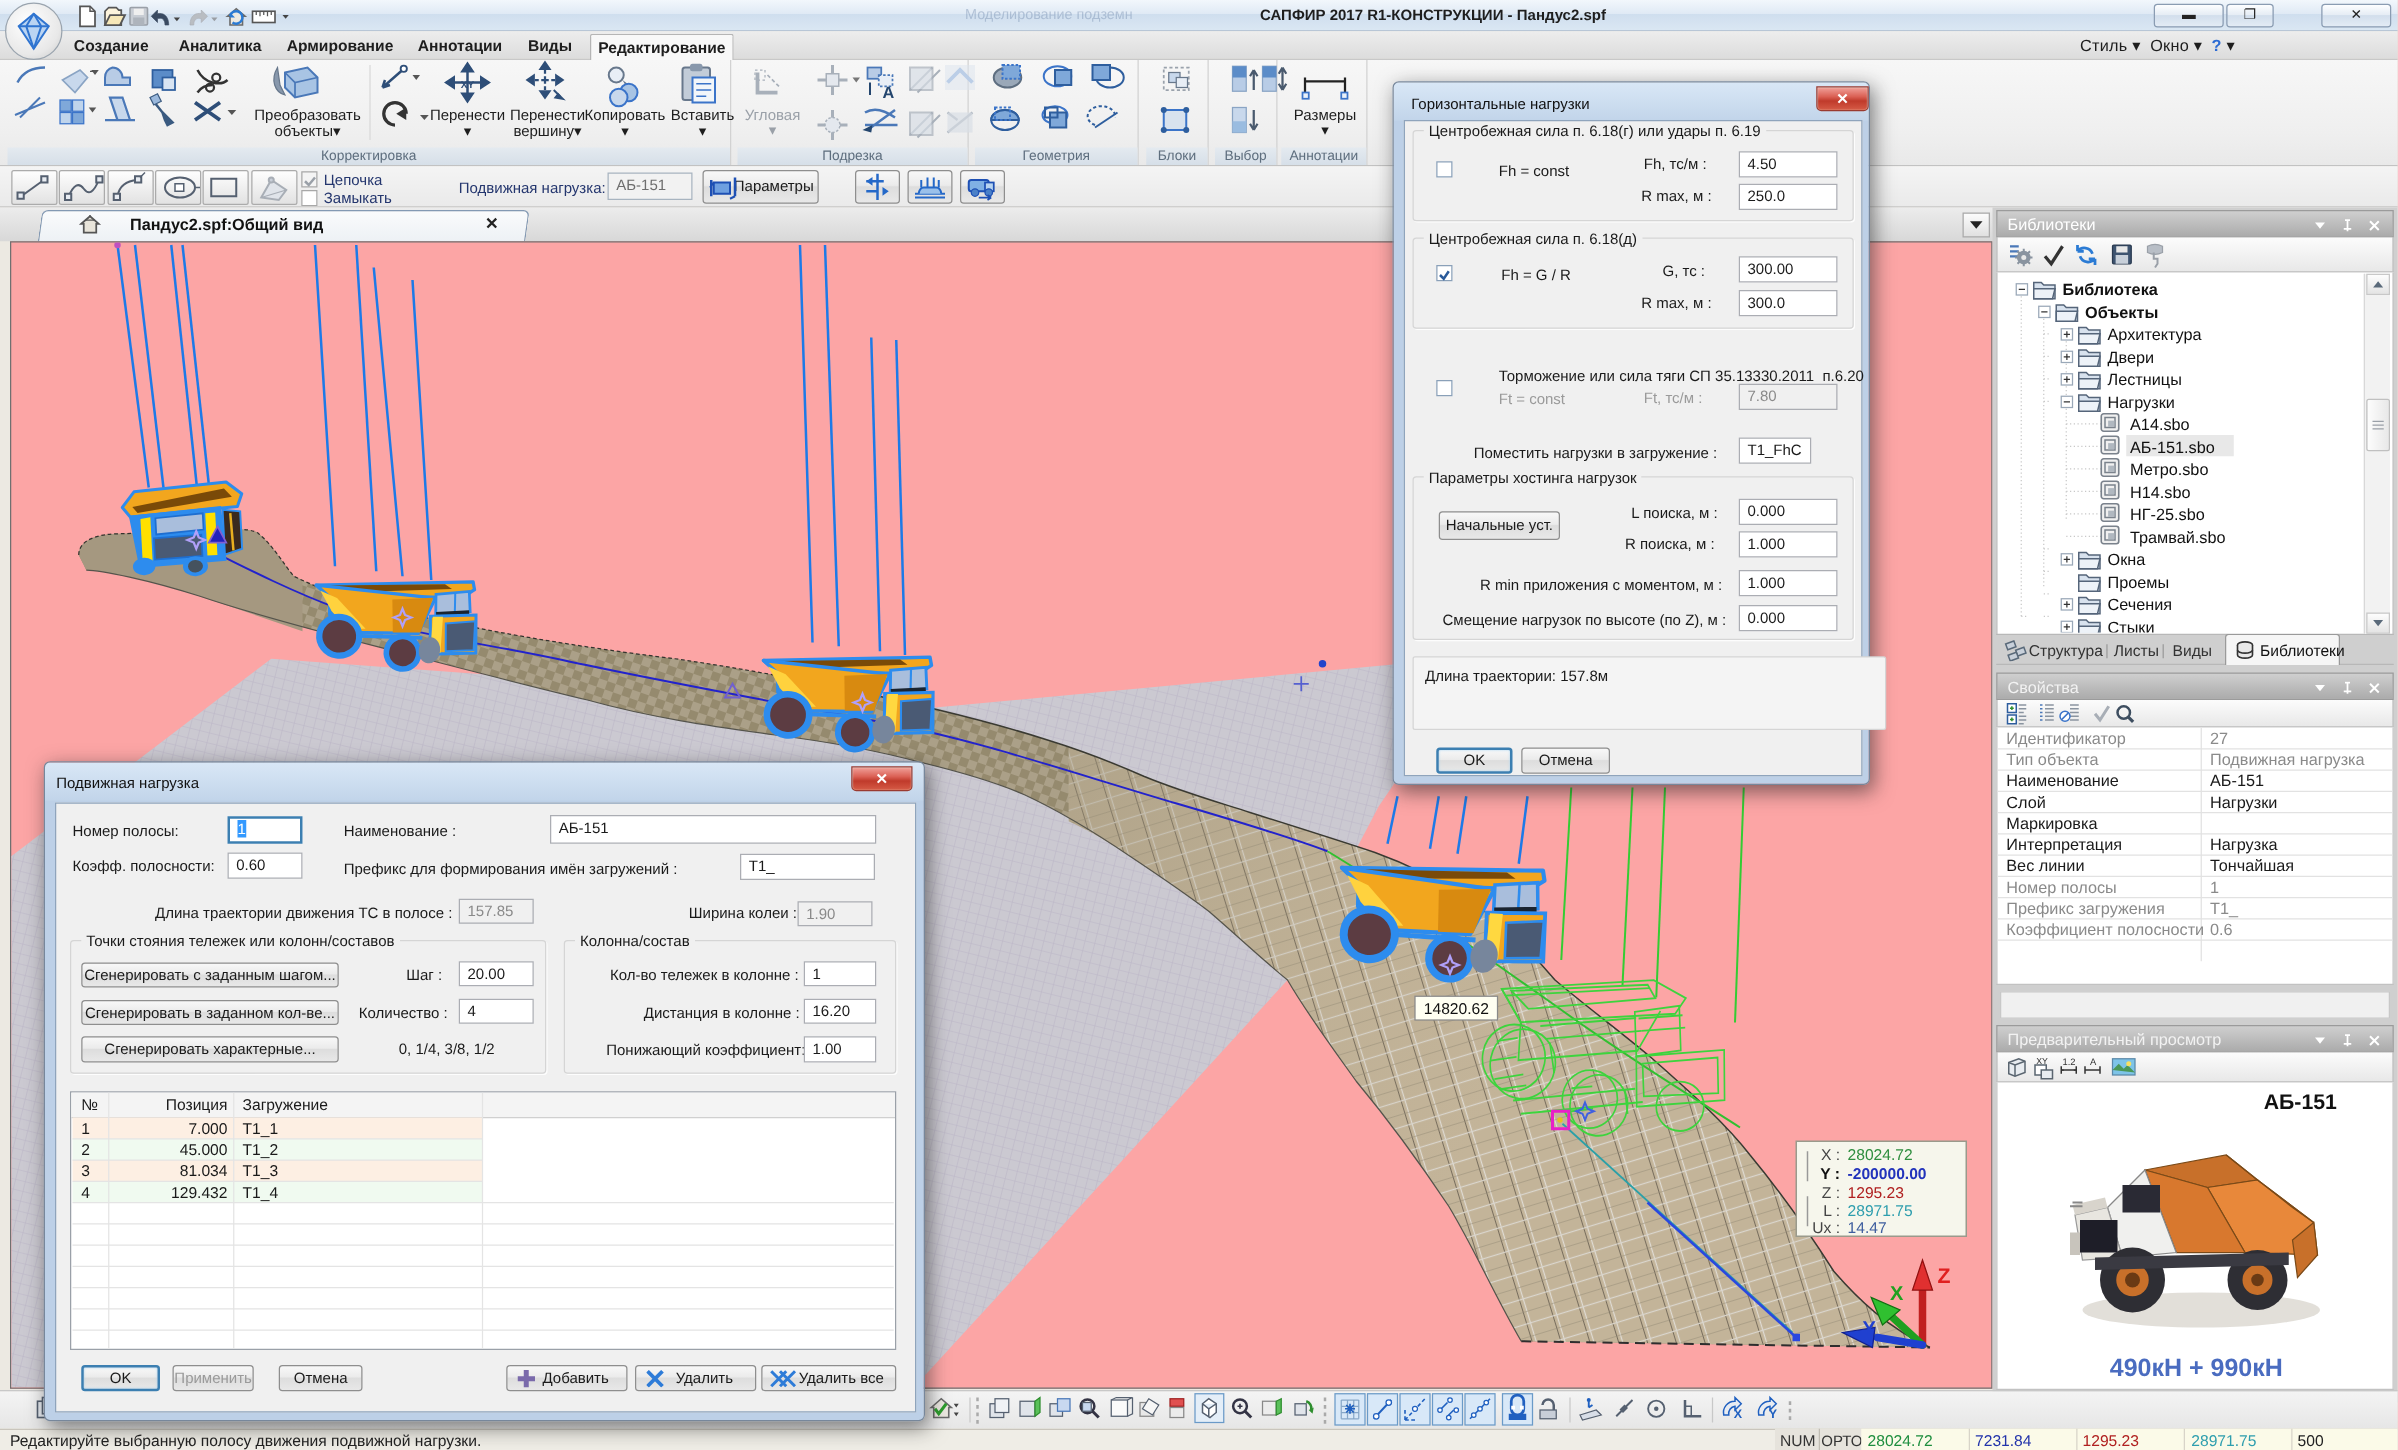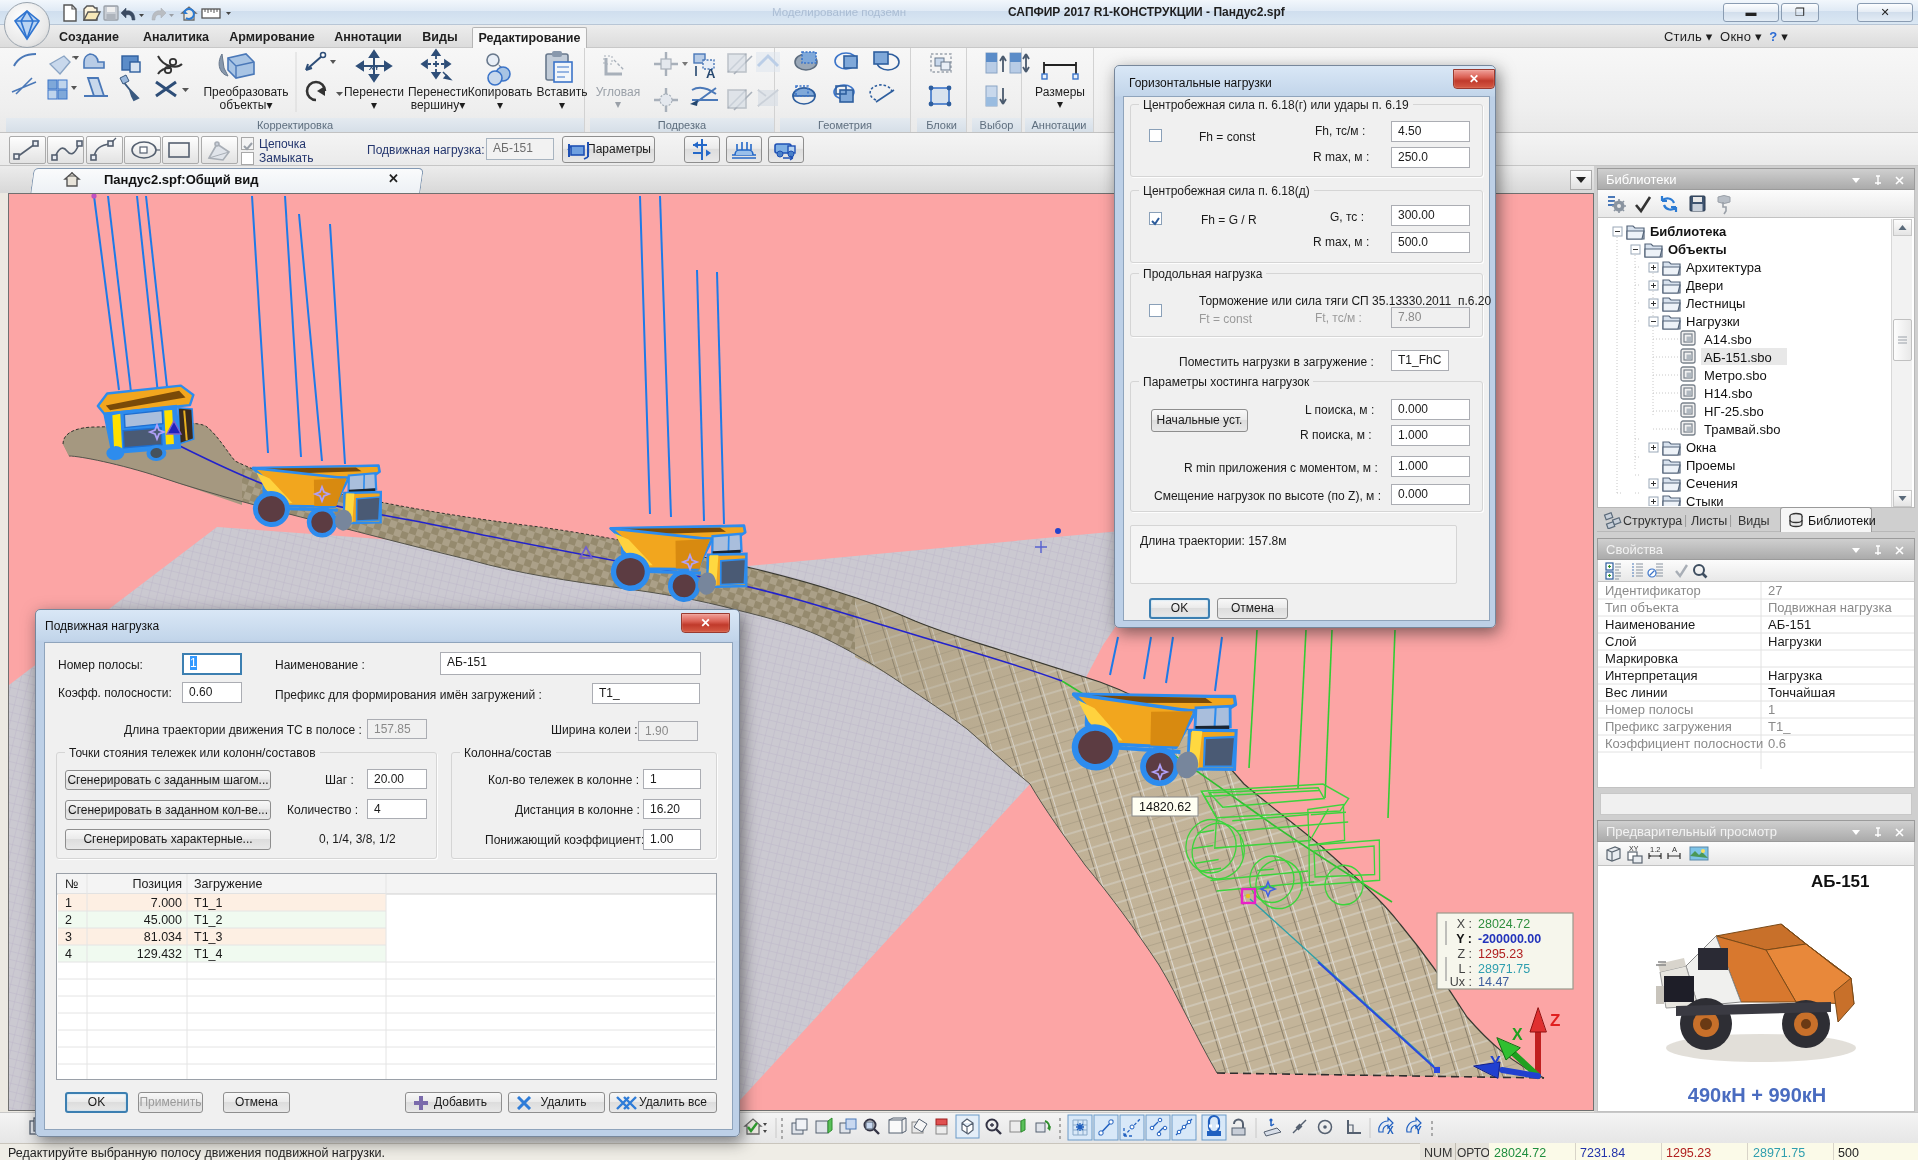--- a/index.html
+++ b/index.html
@@ -1136,41 +1136,38 @@
  <div class="grp" style="left:15px;top:124px;width:353px;height:73px;">
       <span class="gl">Центробежная сила п. 6.18(д)</span>
     </div>
  <div class="chk" style="left:34px;top:146px;"><svg width="11" height="11">
         <path d="M2 5 l3 3 4 -6" stroke="#2A5A9A" stroke-width="2" fill="none"></path>
       </svg></div>
  <div class="lbl" style="left:86px;top:147px;">Fh = G / R</div>
  <div class="lbl" style="left:215px;top:144px;">G, тс :</div>
  <div class="fld" style="left:276px;top:139px;width:79px;height:21px;">300.00</div>
  <div class="lbl" style="left:198px;top:169px;">R max, м :</div>
- <div class="fld" style="left:276px;top:166px;width:79px;height:21px;">500.0</div>
- <div class="grp" style="left:15px;top:207px;width:353px;height:64px;">
-      <span class="gl">Продольная нагрузка</span>
-    </div>
+ <div class="fld" style="left:276px;top:166px;width:79px;height:21px;">300.0</div>
  <div class="lbl" style="left:84px;top:228px;">Торможение или сила тяги СП 35.13330.2011&nbsp; п.6.20</div>
  <div class="chk" style="left:34px;top:238px;"></div>
  <div class="lbl" style="left:84px;top:246px;color:#9A9A9A;">Ft = const</div>
  <div class="lbl" style="left:200px;top:245px;color:#9A9A9A;">Ft, тс/м :</div>
  <div class="fld dis" style="left:276px;top:241px;width:79px;height:21px;">7.80</div>
  <div class="lbl" style="left:64px;top:289px;">Поместить нагрузки в загружение :</div>
  <div class="fld" style="left:276px;top:284px;width:58px;height:21px;">T1_FhC</div>
  <div class="grp" style="left:15px;top:315px;width:353px;height:131px;">
       <span class="gl">Параметры хостинга нагрузок</span>
     </div>
  <div class="pbtn" style="left:36px;top:343px;width:97px;height:23px;line-height:21px;">Начальные уст.</div>
  <div class="lbl" style="left:190px;top:337px;">L поиска, м :</div>
  <div class="fld" style="left:276px;top:333px;width:79px;height:21px;">0.000</div>
  <div class="lbl" style="left:185px;top:362px;">R поиска, м :</div>
  <div class="fld" style="left:276px;top:359px;width:79px;height:21px;">1.000</div>
  <div class="lbl" style="left:69px;top:395px;">R min приложения с моментом, м :</div>
  <div class="fld" style="left:276px;top:390px;width:79px;height:21px;">1.000</div>
  <div class="lbl" style="left:39px;top:423px;">Смещение нагрузок по высоте (по Z), м :</div>
  <div class="fld" style="left:276px;top:418px;width:79px;height:21px;">0.000</div>
- <div class="abs" style="left:15px;top:459px;width:327px;height:59px;border:1px solid #D5D5D5;border-radius:2px;background:#F4F4F4;text-align:right;">
+ <div class="abs" style="left:15px;top:459px;width:379px;height:59px;border:1px solid #D5D5D5;border-radius:2px;background:#F4F4F4;text-align:right;">
   <div class="lbl" style="left:9px;top:8px;">Длина траектории: 157.8м</div>
  </div>
  <div class="pbtn focus" style="left:34px;top:532px;width:61px;height:21px;line-height:17px;">OK</div>
  <div class="pbtn" style="left:102px;top:532px;width:71px;height:21px;line-height:19px;">Отмена</div>
 </div>
 
 </body></html>

